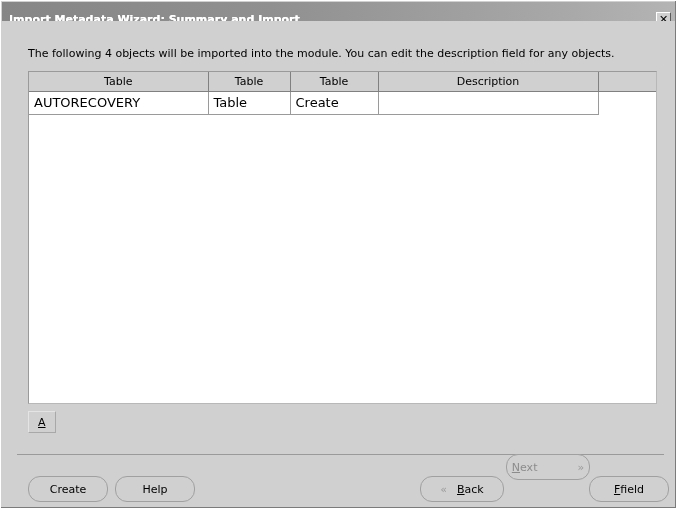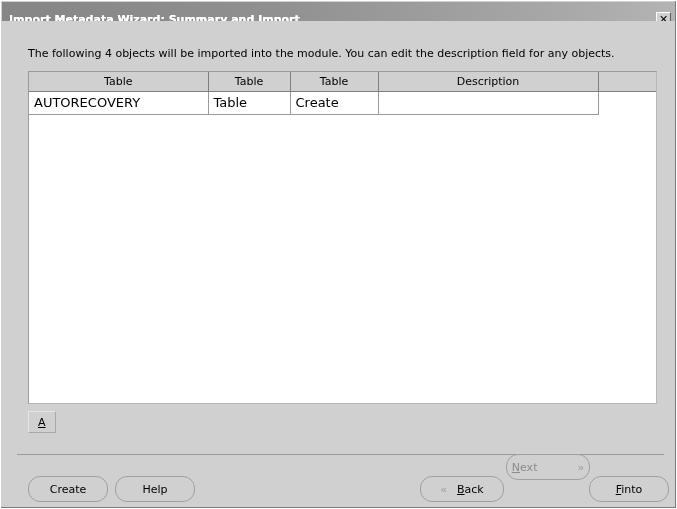--- a/index.html
+++ b/index.html
@@ -282,18 +282,18 @@
         <span class="chev left">«</span>
         <span><span class="mnem">B</span><span>ack</span></span>
       </div>
 
       <div class="btn disabled" id="btn-next">
         <span><span class="mnem">N</span><span>ext</span></span>
         <span class="chev right">»</span>
       </div>
 
       <div class="btn" id="btn-finish">
-        <span><span class="mnem">F</span><span>into</span></span>
+        <span><span class="mnem">F</span><span>field</span></span>
       </div>
 
     </div>
   </div>
 </div>
 
 </body></html>

